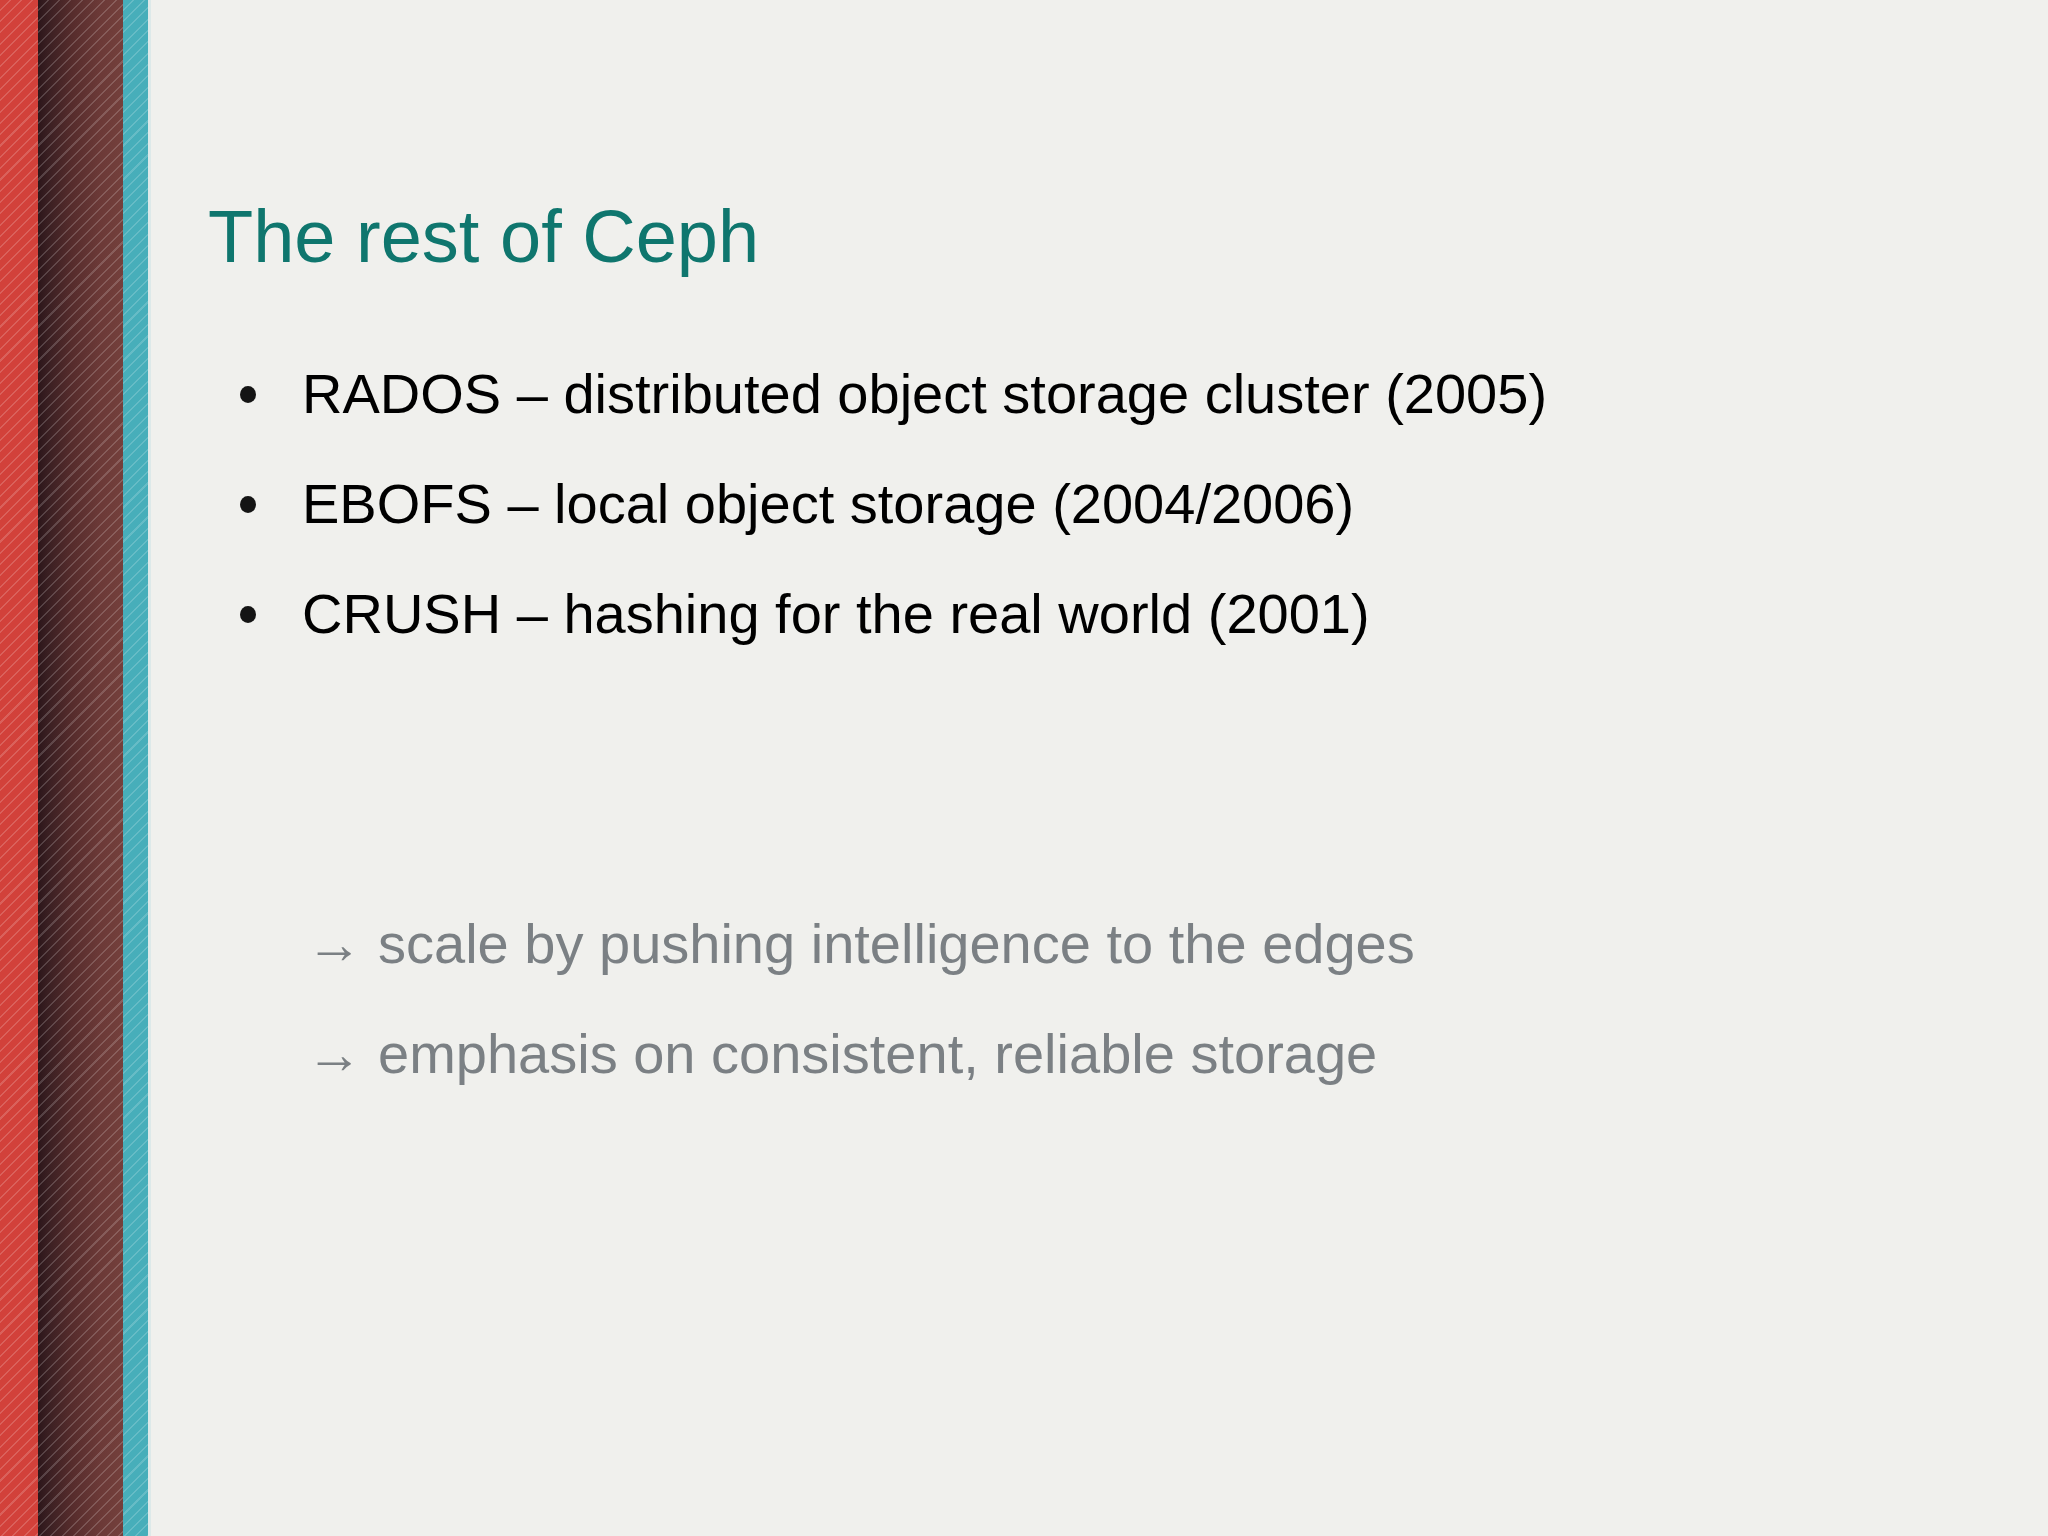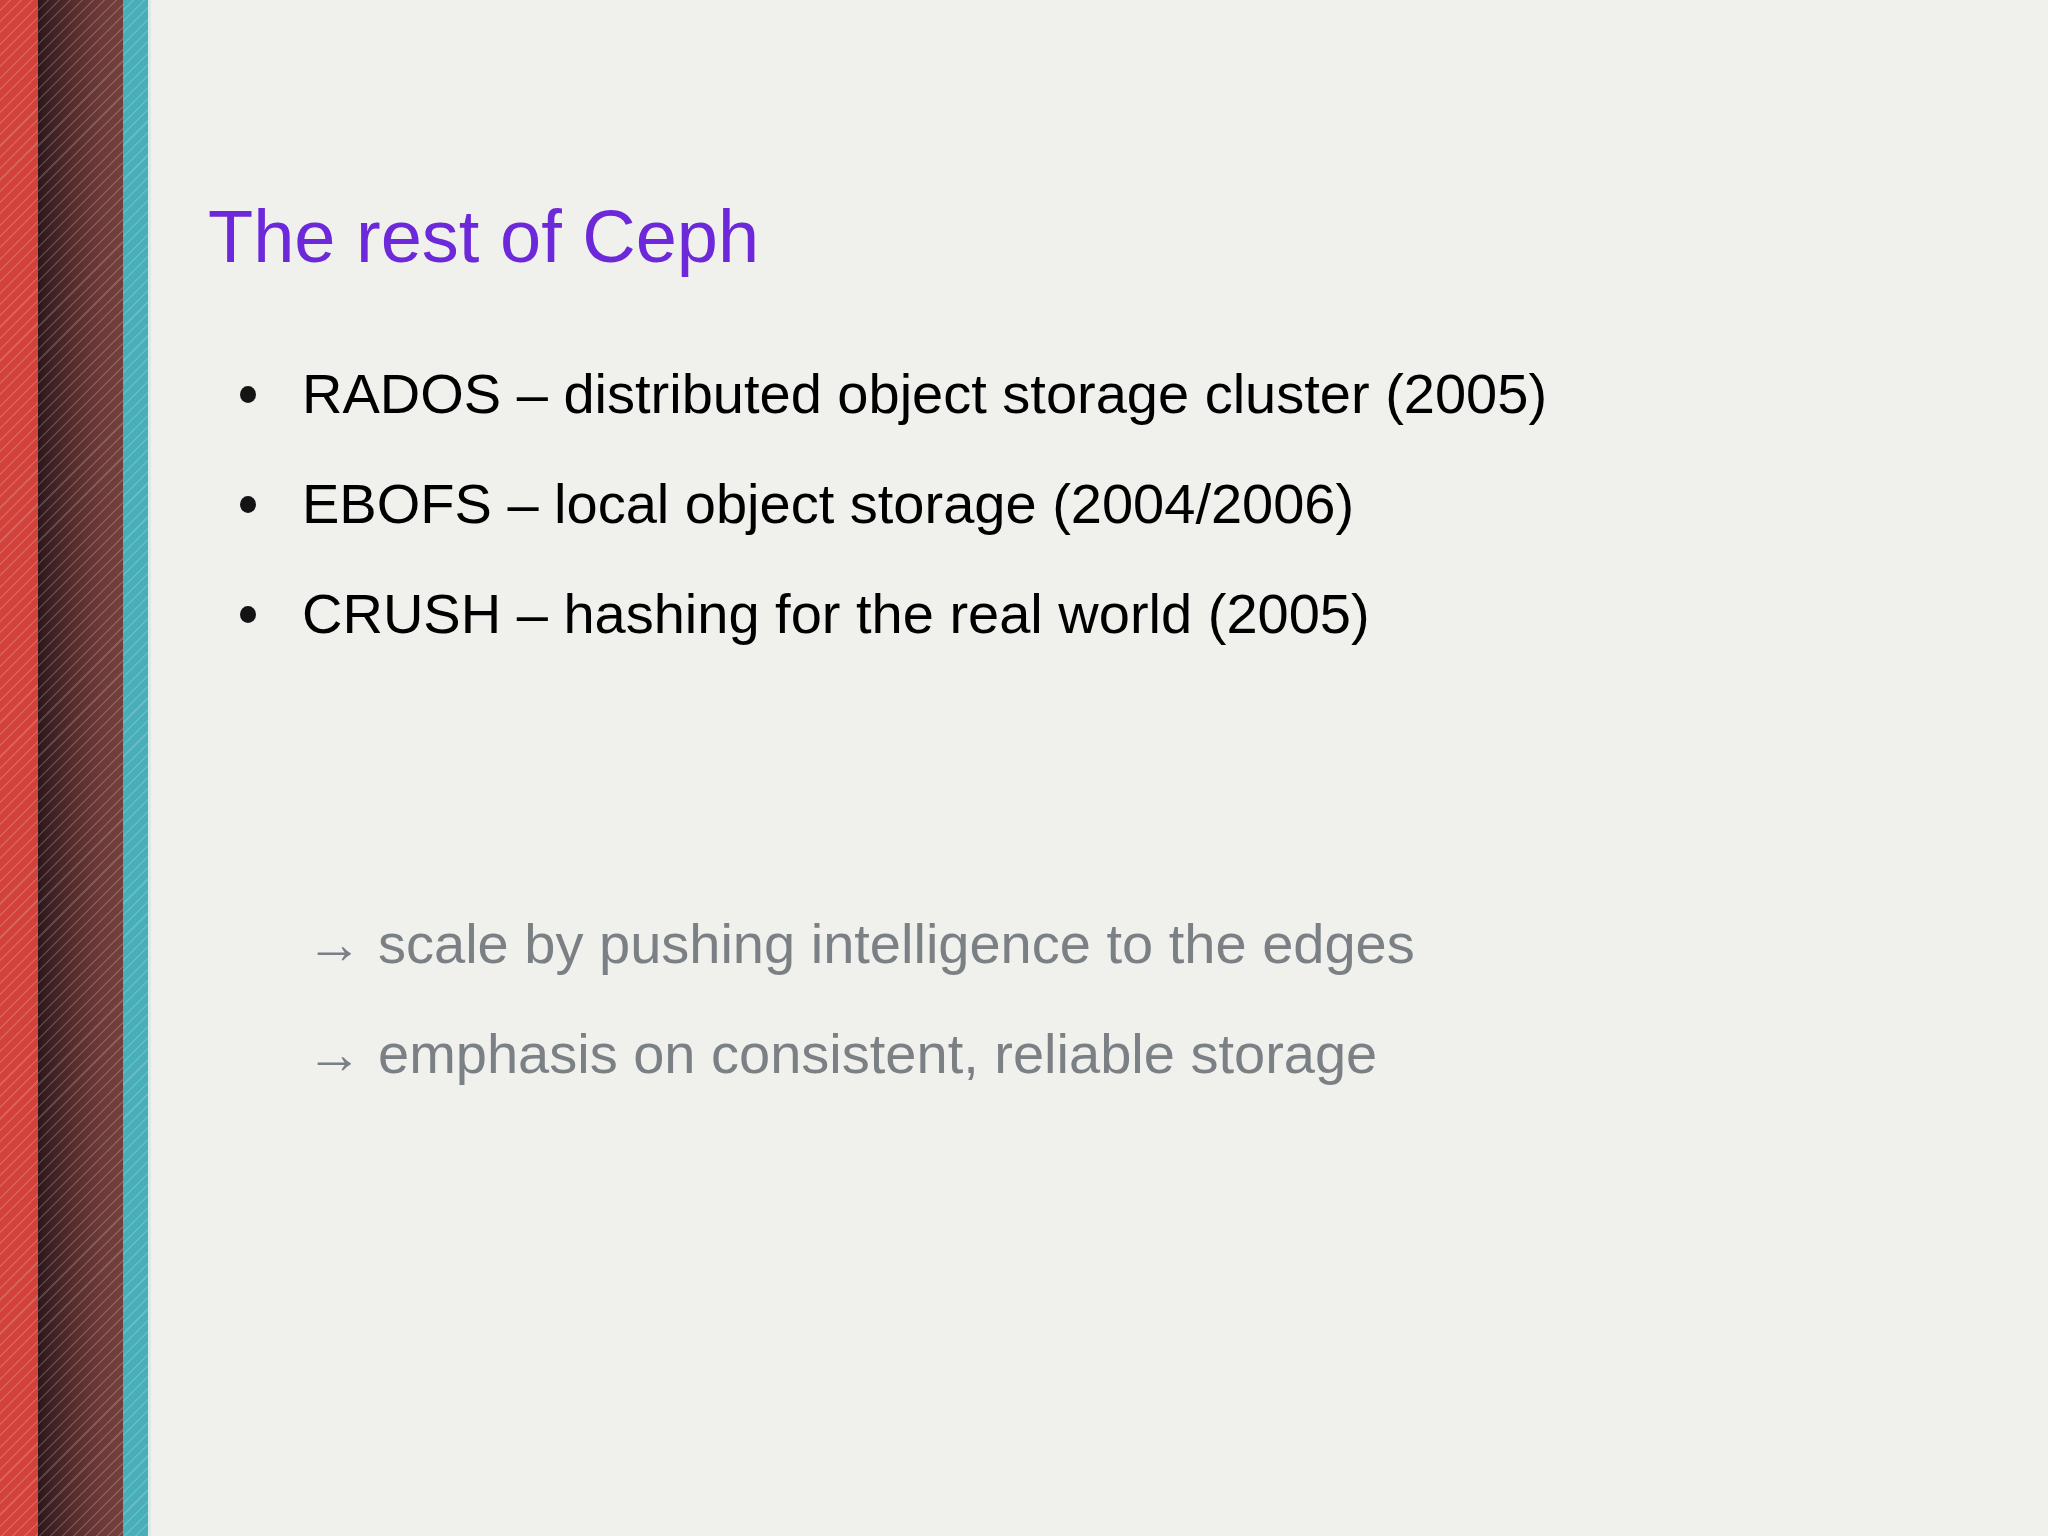--- a/index.html
+++ b/index.html
@@ -55,21 +55,21 @@
   }
 
   
   .title {
     position: absolute;
     left: 208px;
     top: 150px;
     font-size: 74px;
     line-height: 74px;
     font-weight: 400;
-    color: #6d28d9;
+    color: #0f766e;
     letter-spacing: 0px;
     white-space: nowrap;
   }
 
   .bullet-list {
     position: absolute;
     left: 240px;
     top: 339px;
     margin: 0;
     padding: 0;
@@ -128,21 +128,21 @@
     <li>
       <span class="bullet-dot"></span>
       <span>RADOS – distributed object storage cluster (2005)</span>
     </li>
     <li>
       <span class="bullet-dot"></span>
       <span>EBOFS – local object storage (2004/2006)</span>
     </li>
     <li>
       <span class="bullet-dot"></span>
-      <span>CRUSH – hashing for the real world (2005)</span>
+      <span>CRUSH – hashing for the real world (2001)</span>
     </li>
   </ul>
 
   <div class="arrow-list">
     <div class="arrow-line">
       <span class="arrow-glyph">→</span><span>scale by pushing intelligence to the edges</span>
     </div>
     <div class="arrow-line">
       <span class="arrow-glyph">→</span><span>emphasis on consistent, reliable storage</span>
     </div>

